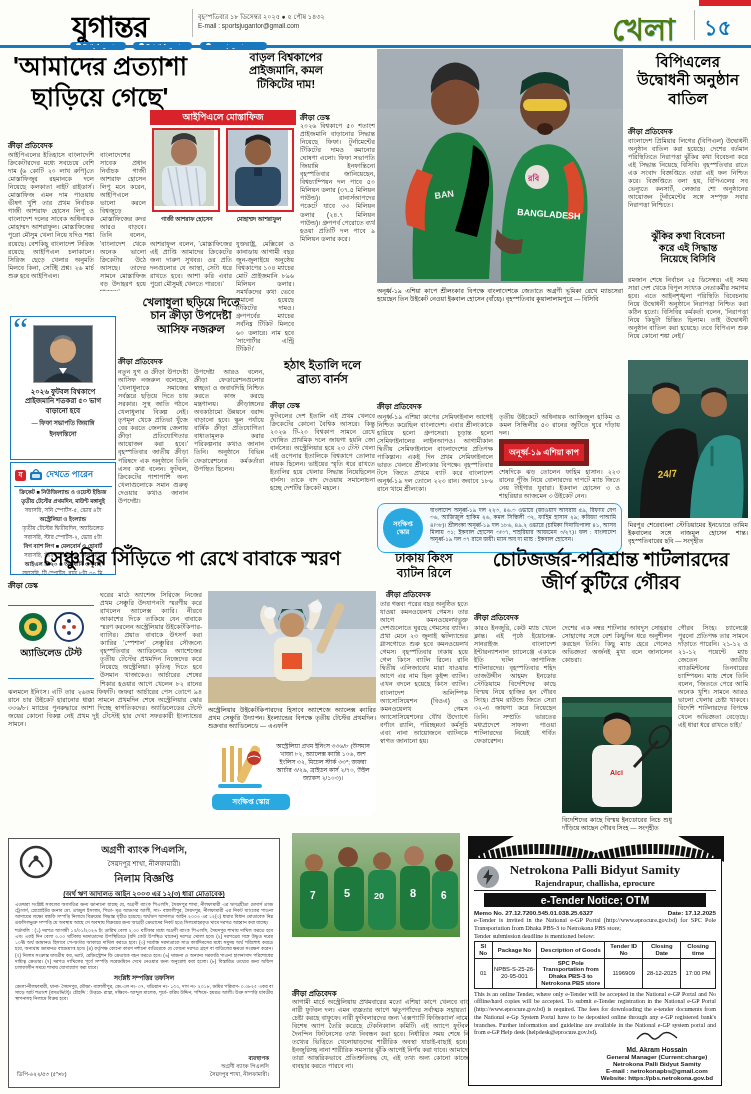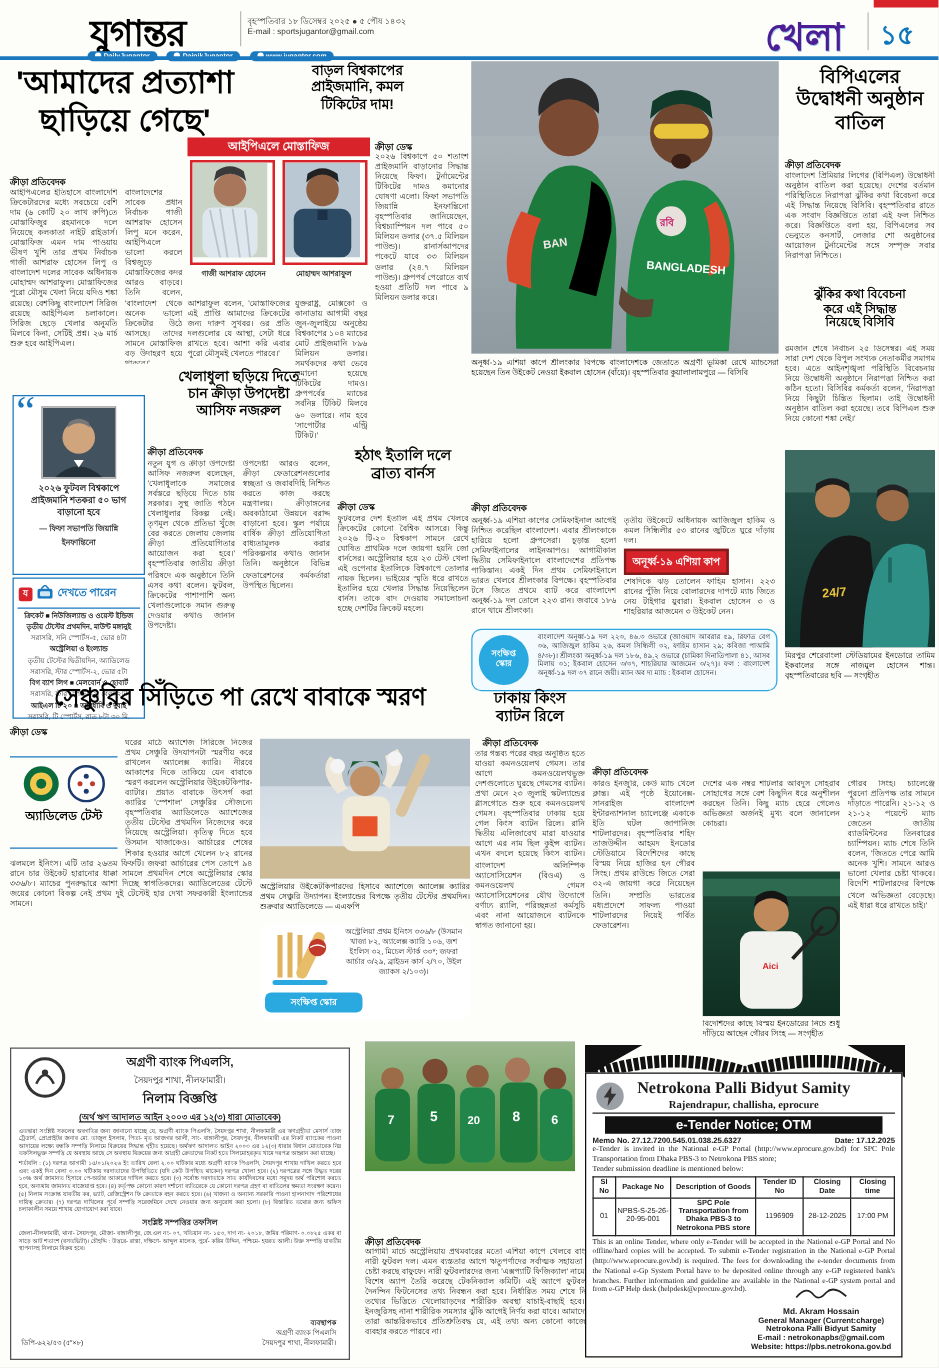--- a/index.html
+++ b/index.html
@@ -11,21 +11,21 @@
   .tx{font-size:6.3px;line-height:1.28;text-align:justify;color:#1d1d1d;overflow:hidden;}
   .cap{font-size:6.2px;line-height:1.25;text-align:justify;color:#000;overflow:hidden;}
   .pill{display:inline-flex;align-items:center;gap:2px;background:#1a78bf;color:#fff;
         border-radius:7px;padding:1px 6px;font-size:5.5px;font-weight:bold;margin-right:3px;}
   .pill .dot{width:5px;height:5px;border-radius:50%;background:#fff;display:inline-block;}
   .redbar{background:#d8232a;color:#fff;font-weight:bold;text-align:center;}
   .scorebox{border:1.5px solid #2aa9e0;border-radius:8px;background:#f4fbff;}
   .scorecircle{background:#2aa9e0;color:#fff;border-radius:50%;display:flex;align-items:center;
         justify-content:center;text-align:center;font-weight:bold;white-space:pre-line;}
   .badge-red{background:#d8232a;color:#fff;font-weight:bold;display:inline-block;
-        padding:2px 5px;font-size:8px;border:2px solid #7f1d1d;}
+        padding:2px 5px;font-size:8px;border:5px solid #7f1d1d;}
   .photo{overflow:hidden;background:#c8cdd0;}
   .micro{font-size:4.6px;line-height:1.32;text-align:justify;color:#222;}
   .serif{font-family:"Liberation Serif","DejaVu Serif",serif;}
   table.tender{border-collapse:collapse;width:100%;}
   table.tender th,table.tender td{border:0.8px solid #222;font-size:5.9px;line-height:1.15;
         padding:1px 1px;text-align:center;vertical-align:middle;}
   table.tender th{font-weight:bold;}
   .vr{background:#bbb;width:1px;}
   .bluebox{border:1.6px solid #1a78bf;background:#fff;}
 </style>
@@ -47,21 +47,21 @@
         </span>
       <span class="pill">
           <span class="dot"></span>
           <span>DainikJugantor</span>
         </span>
       <span class="pill">
           <span class="dot"></span>
           <span>www.jugantor.com</span>
         </span>
     </div>
-    <div class="abs" style="left:612px;top:6px;font-size:30px;font-weight:900;color:#4c1d95;text-shadow:0.5px 0.5px 0 #9ecbe8;">খেলা</div>
+    <div class="abs" style="left:612px;top:6px;font-size:30px;font-weight:900;color:#4d7c0f;text-shadow:0.5px 0.5px 0 #9ecbe8;">খেলা</div>
     <div class="abs vr" style="left:694px;top:10px;height:30px;"></div>
     <div class="abs" style="left:704px;top:12px;font-size:21px;font-weight:bold;color:#0e76bc;">১৫</div>
     <div class="abs" style="left:0;top:45px;width:751px;height:2.5px;background:#1a78bf;"></div>
   </div>
 
   <div class="abs hl" style="left:8px;top:51px;width:184px;height:86px;font-size:25px;">'আমাদের প্রত্যাশা
 ছাড়িয়ে গেছে'</div>
   <div class="abs by" style="left:8px;top:140px;">ক্রীড়া প্রতিবেদক</div>
   <div class="abs tx" style="left:8px;top:151px;width:86px;height:160px;">আইপিএলের ইতিহাসে বাংলাদেশি ক্রিকেটারদের মধ্যে সবচেয়ে বেশি দাম (৬ কোটি ২০ লাখ রুপি)তে মোস্তাফিজুর রহমানকে দলে নিয়েছে কলকাতা নাইট রাইডার্স। মোস্তাফিজ এমন দাম পাওয়ায় ভীষণ খুশি তার প্রথম নির্বাচক গাজী আশরাফ হোসেন লিপু ও বাংলাদেশ দলের সাবেক অধিনায়ক মোহাম্মদ আশরাফুল। মোস্তাফিজের পুরো মৌসুম খেলা নিয়ে যদিও শঙ্কা রয়েছে। বেশকিছু বাংলাদেশ সিরিজ রয়েছে আইপিএল চলাকালে। সিরিজ ছেড়ে খেলার অনুমতি মিলবে কিনা, সেটিই প্রশ্ন। ২৬ মার্চ শুরু হবে আইপিএল।</div>
   <div class="abs tx" style="left:100px;top:151px;width:46px;height:140px;">বাংলাদেশের সাবেক প্রধান নির্বাচক গাজী আশরাফ হোসেন লিপু মনে করেন, আইপিএলে ভালো করলে বিশ্বজুড়ে মোস্তাফিজের কদর আরও বাড়বে। তিনি বলেন, 'বাংলাদেশ থেকে অনেক ভালো ক্রিকেটার উঠে আসছে। তাদের সামনে মোস্তাফিজ বড় উদাহরণ হয়ে থাকবে।'</div>
@@ -291,20 +291,22 @@
     </span>
     <div class="scorecircle" style="position:absolute;left:4px;top:54px;width:78px;height:16px;border-radius:5px;font-size:7px;">সংক্ষিপ্ত স্কোর</div>
     <div style="position:absolute;left:64px;top:2px;width:102px;height:72px;font-size:6px;line-height:1.35;text-align:center;overflow:hidden;">অস্ট্রেলিয়া প্রথম ইনিংস ৩৩৬/৮ (উসমান খাজা ৮২, অ্যালেক্স ক্যারি ১০৬, জশ ইংলিস ৩২, মিচেল স্টার্ক ৩৩*; জফরা আর্চার ৩/২৯, ব্রাইডন কার্স ২/৭০, উইল জ্যাকস ২/১০৩)।</div>
   </div>
 
   <div class="abs hl" style="left:380px;top:551px;width:88px;height:34px;font-size:12px;">ঢাকায় কিংস
 ব্যাটন রিলে</div>
   <div class="abs by" style="left:386px;top:589px;">ক্রীড়া প্রতিবেদক</div>
   <div class="abs tx" style="left:380px;top:600px;width:88px;height:238px;">তার গন্তব্য পরের বছর অনুষ্ঠিত হতে যাওয়া কমনওয়েলথ গেমস। তার আগে কমনওয়েলথভুক্ত দেশগুলোতে ঘুরছে গেমসের ব্যাটন। প্রথা মেনে ২৩ জুলাই স্কটল্যান্ডের গ্লাসগোতে শুরু হবে কমনওয়েলথ গেমস। বৃহস্পতিবার ঢাকায় হয়ে গেল কিংস ব্যাটন রিলে। রানি দ্বিতীয় এলিজাবেথ মারা যাওয়ার আগে এর নাম ছিল কুইন্স ব্যাটন। এখন বদলে হয়েছে কিংস ব্যাটন। বাংলাদেশ অলিম্পিক অ্যাসোসিয়েশন (বিওএ) ও কমনওয়েলথ গেমস অ্যাসোসিয়েশনের যৌথ উদ্যোগে বর্ণাঢ্য র‍্যালি, পরিচ্ছন্নতা কর্মসূচি এবং নানা আয়োজনে ব্যাটনকে স্বাগত জানানো হয়।</div>
 
+  <div class="abs hl" style="left:474px;top:548px;width:274px;height:60px;font-size:19px;">চোটজর্জর-পরিশ্রান্ত শাটলারদের
+জীর্ণ কুটিরে গৌরব</div>
   <div class="abs by" style="left:474px;top:612px;">ক্রীড়া প্রতিবেদক</div>
   <div class="abs tx" style="left:474px;top:624px;width:82px;height:214px;">কারও ইনজুরি, কেউ ম্যাচ খেলে ক্লান্ত। এই পৃষ্ঠে ইয়োনেক্স-সানরাইজ বাংলাদেশ ইন্টারন্যাশনাল চ্যালেঞ্জে একাকে ইতি ঘটল জাপানিজ শাটলারদের। বৃহস্পতিবার শহিদ তাজউদ্দীন আহমদ ইনডোর স্টেডিয়ামে বিদেশিদের কাছে বিস্ময় নিয়ে হাজির হন গৌরব সিংহ। প্রথম রাউন্ডে জিতে সেরা ৩২-এ জায়গা করে নিয়েছেন তিনি। সম্প্রতি ভারতের মধ্যপ্রদেশে সাফল্য পাওয়া শাটলারদের নিয়েই গর্বিত ফেডারেশন।</div>
   <div class="abs tx" style="left:562px;top:624px;width:110px;height:70px;">দেশের এক নম্বর শাটলার আবদুস সোহরাব সোহাগের সঙ্গে বেশ কিছুদিন ধরে অনুশীলন করছেন তিনি। কিছু ম্যাচ হেরে গেলেও অভিজ্ঞতা অর্জনই মুখ্য বলে জানালেন কোচরা।</div>
   <div class="abs photo" style="left:562px;top:697px;width:110px;height:116px;">
     <svg width="110" height="116" viewBox="0 0 110 116">
       <defs>
           <linearGradient id="bg4" x1="0" y1="0" x2="0" y2="1">
             <stop offset="0" stop-color="#1d4a38"></stop>
             <stop offset="1" stop-color="#0f2f22"></stop>
           </linearGradient>

